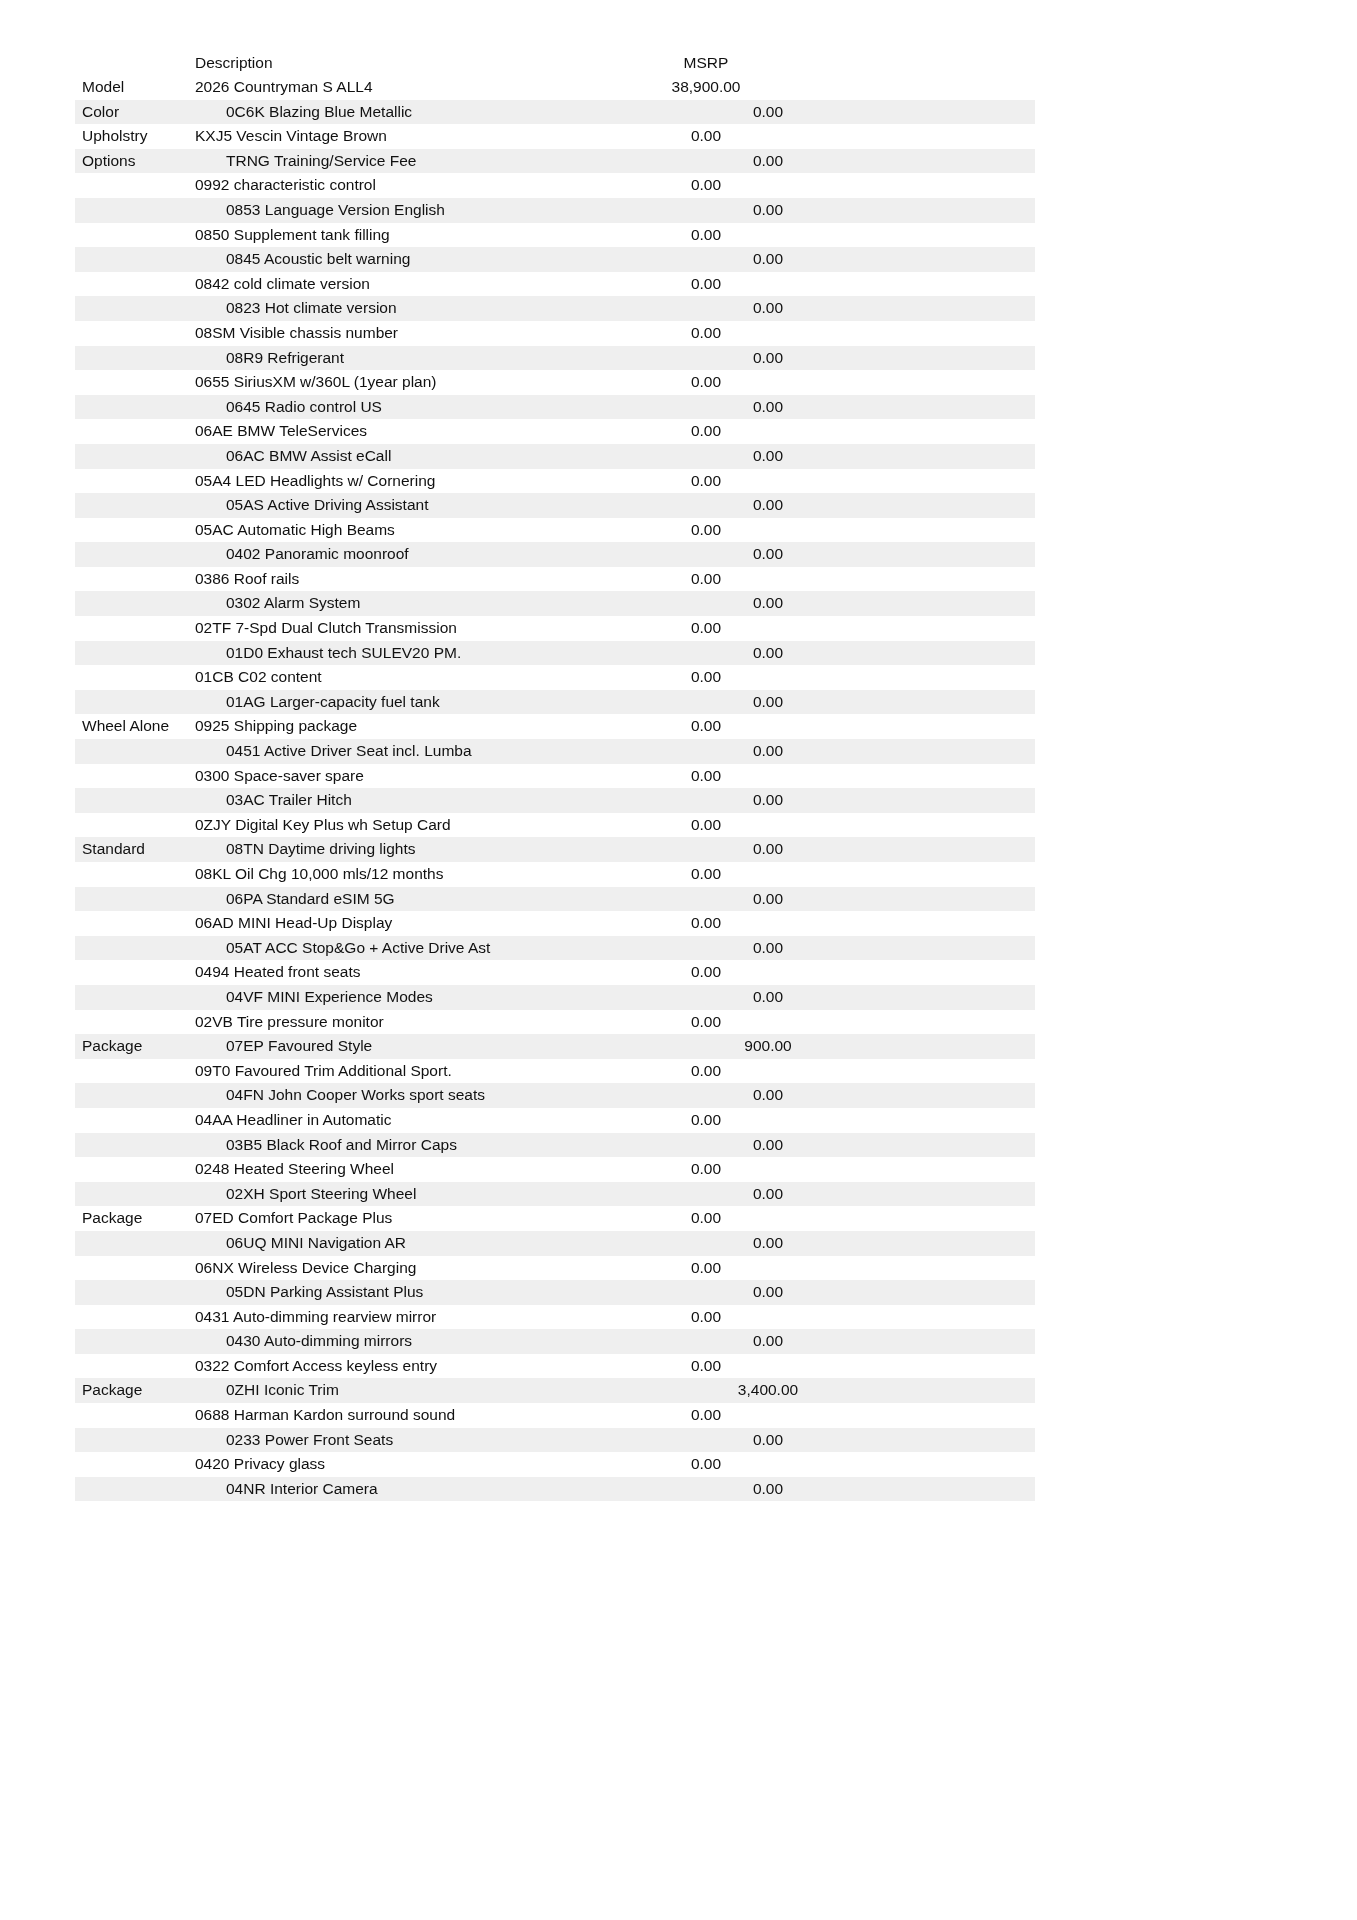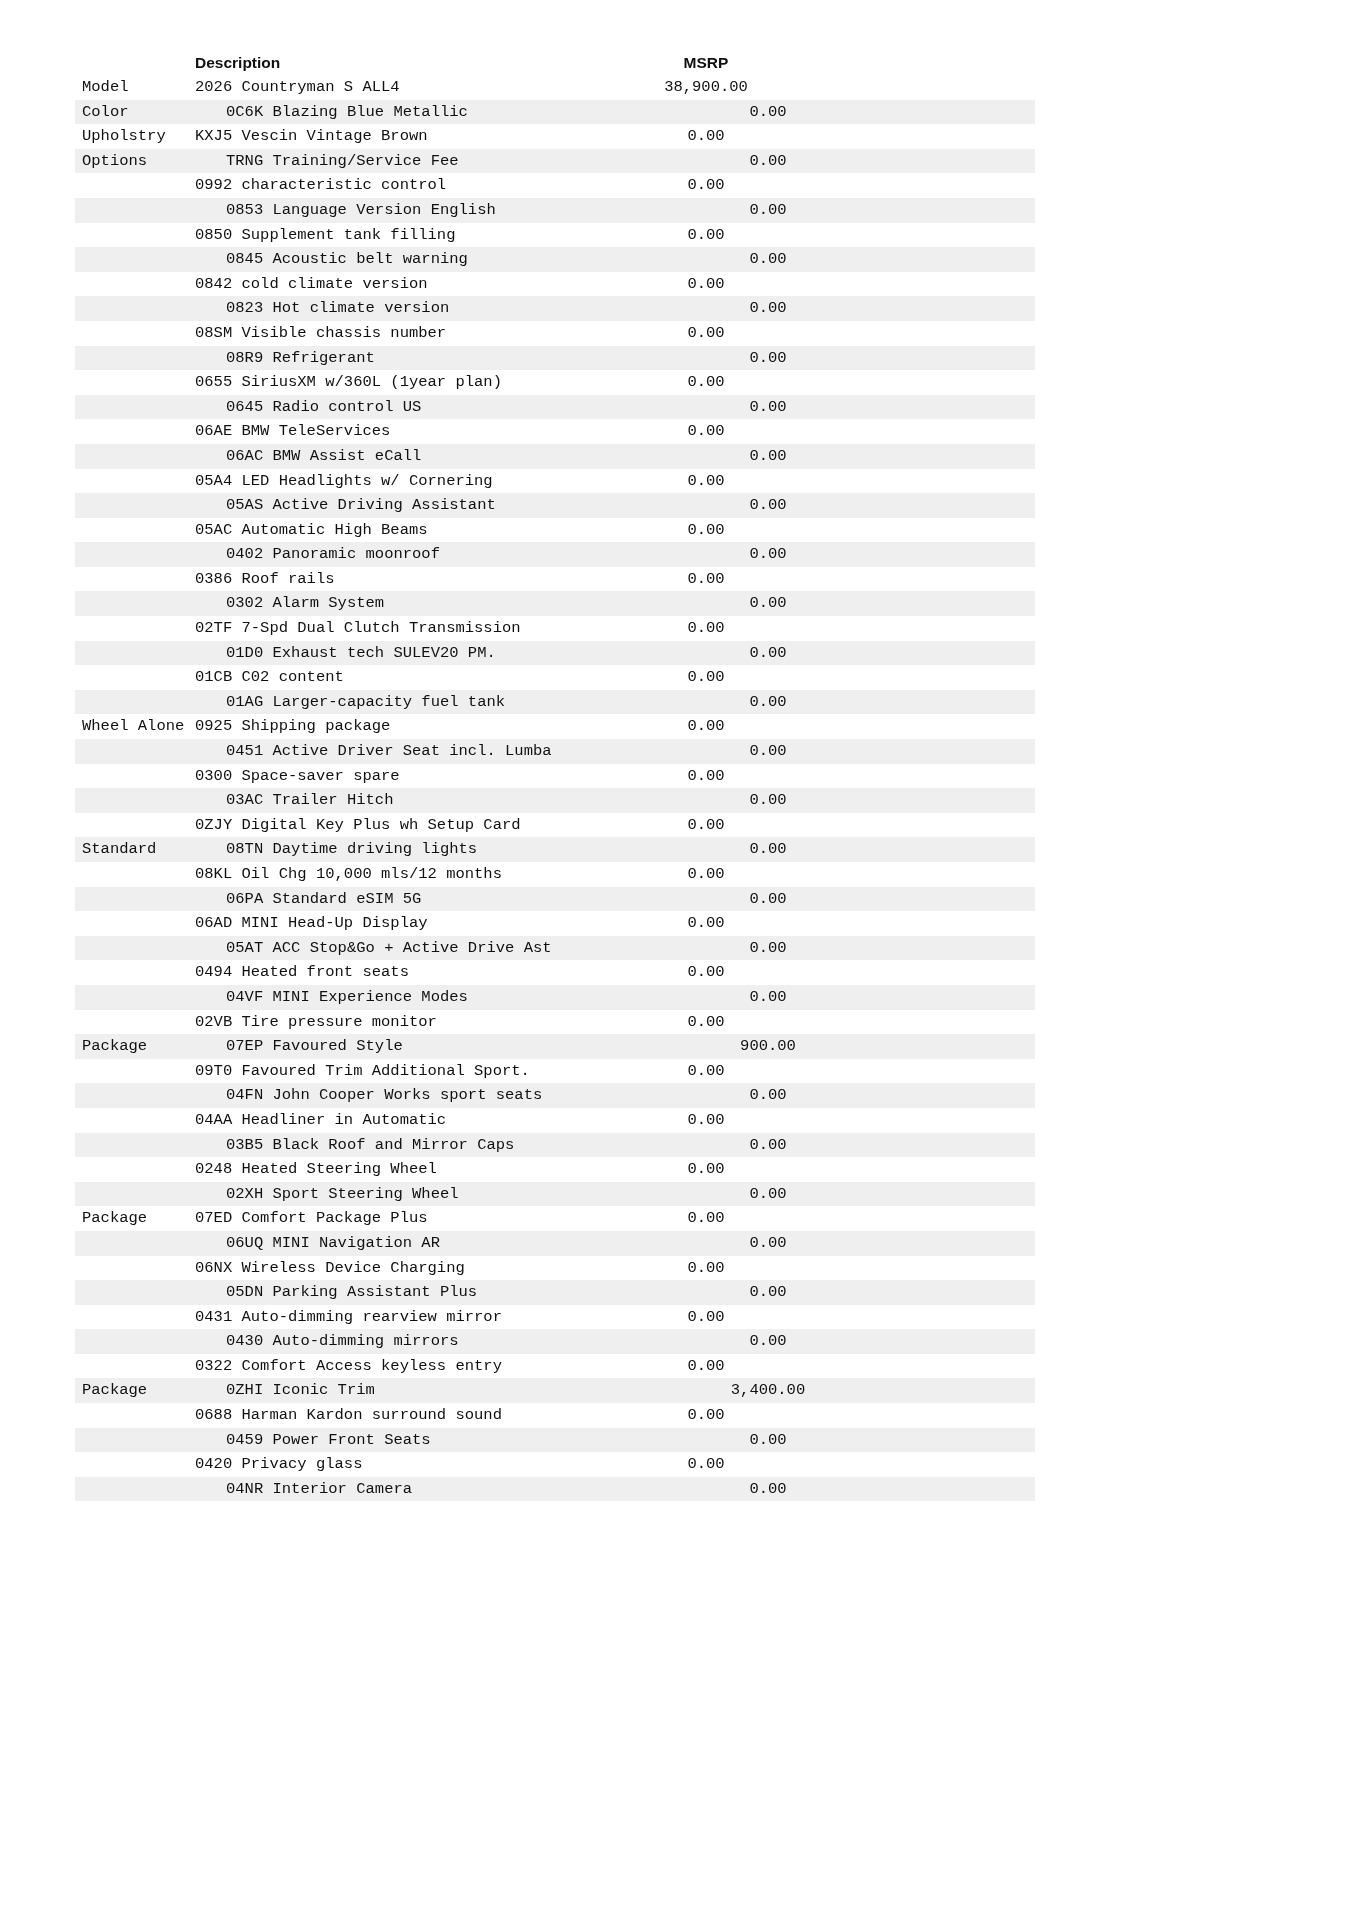--- a/index.html
+++ b/index.html
@@ -19,29 +19,28 @@
   .sheet {
     position: absolute;
     left: 75px;
     top: 50px;
     width: 960px;
   }
   .hdr-row {
     display: flex;
     height: 25px;
     line-height: 25px;
-    font-weight: bold;
+    font-weight: normal;
     font-size: 15.5px;
   }
   .row {
     display: flex;
     height: 24.6px;
     line-height: 24.6px;
     font-size: 15.5px;
-    font-family: Liberation Mono, monospace;
   }
   .row.zebra { background: #efefef; gap: 31px; }
   .cell-cat {
     width: 120px;
     padding-left: 7px;
     white-space: nowrap;
     overflow: hidden;
   }
   .cell-desc {
     width: 420px;
@@ -449,21 +448,21 @@
 
   <div class="row">
     <div class="cell-cat"></div>
     <div class="cell-desc">0688 Harman Kardon surround sound</div>
     <div class="cell-msrp">0.00</div>
     <div class="cell-fill"></div>
   </div>
 
   <div class="row zebra">
     <div class="cell-cat"></div>
-    <div class="cell-desc">0459 Power Front Seats</div>
+    <div class="cell-desc">0233 Power Front Seats</div>
     <div class="cell-msrp">0.00</div>
     <div class="cell-fill"></div>
   </div>
 
   <div class="row">
     <div class="cell-cat"></div>
     <div class="cell-desc">0420 Privacy glass</div>
     <div class="cell-msrp">0.00</div>
     <div class="cell-fill"></div>
   </div>

